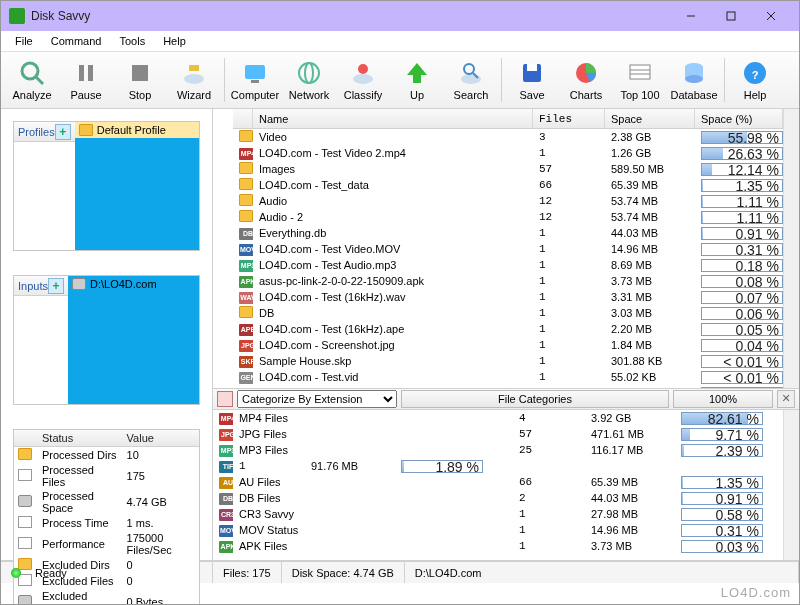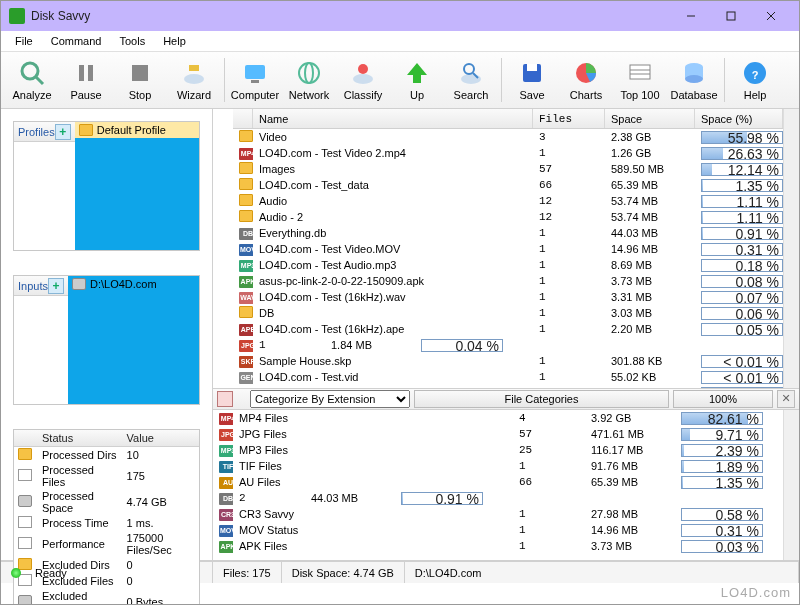--- a/index.html
+++ b/index.html
@@ -47,21 +47,21 @@
 .c-name { width: 300px; display:flex; align-items:center; gap:4px; }
 .c-files { width: 72px; font-family: Liberation Mono, monospace; }
 .c-space { width: 90px; }
 .c-pct { width: 88px; }
 .pct { border: 1px solid #7a9cc4; height: 13px; width: 82px; position: relative; background:#fff;}
 .pct .bar { position:absolute; left:0; top:0; bottom:0; background: linear-gradient(#bcd6f2,#8fb8e6); }
 .pct .lbl { position:absolute; right:3px; top:0; font-size:14px; line-height:12px; color:#222;}
 
 .catbar { height: 22px; display:flex; align-items:center; gap:4px; padding: 1px 4px; border-top:1px solid #d0d0d0; border-bottom:1px solid #d0d0d0; background:linear-gradient(#fafafa,#eee);}
 .catbar .catbtn { width:16px; height:16px; border:1px solid #b77; background:#f8d8d8;}
-.catbar select { height:18px; font-size:11px; flex:0 0 160px;margin-left:13px;}
+.catbar select { height:18px; font-size:11px; flex:0 0 160px;}
 .catbar .mid { flex:1; text-align:center; border:1px solid #bbb; background:linear-gradient(#fafafa,#e8e8e8); height:18px; line-height:16px;}
 .catbar .pctbox { width:100px; border:1px solid #bbb; background:linear-gradient(#fafafa,#e8e8e8); height:18px; text-align:center; line-height:16px;}
 .catbar .xbtn { width:18px; height:18px; border:1px solid #bbb; background:#eee; text-align:center; line-height:15px; color:#666;}
 
 .catgrid { flex: 0 0 150px; overflow-y:auto; }
 .catgrid .grid-row .c-name { width: 300px; }
 
 .statusbar { height: 22px; display: flex; align-items: center; border-top: 1px solid #d0d0d0; background: #f5f5f5; }
 .statusbar .sbcell { padding: 0 10px; border-right: 1px solid #d0d0d0; height: 100%; display:flex; align-items:center; gap:14px;}
 .led { width:10px; height:10px; border-radius:50%; background: radial-gradient(#8f8,#0a0); }
@@ -491,20 +491,21 @@
               <div class="cell c-space">2.20 MB</div>
               <div class="cell c-pct">
                 <div class="pct">
                   <div class="bar" style="width:0.05%"></div>
                   <div class="lbl">0.05 %</div>
                 </div>
               </div>
             </div>
             <div class="grid-row">
               <div class="cell" style="width:20px"><span class="ftype ext-jpg">JPG</span></div>
+              <div class="cell c-name" style="width:280px">LO4D.com - Screenshot.jpg</div>
               <div class="cell c-files">1</div>
               <div class="cell c-space">1.84 MB</div>
               <div class="cell c-pct">
                 <div class="pct">
                   <div class="bar" style="width:0.04%"></div>
                   <div class="lbl">0.04 %</div>
                 </div>
               </div>
             </div>
             <div class="grid-row">
@@ -591,21 +592,20 @@
             <div class="cell c-space">116.17 MB</div>
             <div class="cell c-pct">
               <div class="pct">
                 <div class="bar" style="width:2.39%"></div>
                 <div class="lbl">2.39 %</div>
               </div>
             </div>
           </div>
           <div class="grid-row">
             <div class="cell" style="width:20px"><span class="ftype ext-tif">TIF</span></div>
-            <div class="cell c-name" style="width:280px">TIF Files</div>
             <div class="cell c-files">1</div>
             <div class="cell c-space">91.76 MB</div>
             <div class="cell c-pct">
               <div class="pct">
                 <div class="bar" style="width:1.89%"></div>
                 <div class="lbl">1.89 %</div>
               </div>
             </div>
           </div>
           <div class="grid-row">
@@ -615,20 +615,21 @@
             <div class="cell c-space">65.39 MB</div>
             <div class="cell c-pct">
               <div class="pct">
                 <div class="bar" style="width:1.35%"></div>
                 <div class="lbl">1.35 %</div>
               </div>
             </div>
           </div>
           <div class="grid-row">
             <div class="cell" style="width:20px"><span class="ftype ext-db">DB</span></div>
+            <div class="cell c-name" style="width:280px">DB Files</div>
             <div class="cell c-files">2</div>
             <div class="cell c-space">44.03 MB</div>
             <div class="cell c-pct">
               <div class="pct">
                 <div class="bar" style="width:0.91%"></div>
                 <div class="lbl">0.91 %</div>
               </div>
             </div>
           </div>
           <div class="grid-row">

